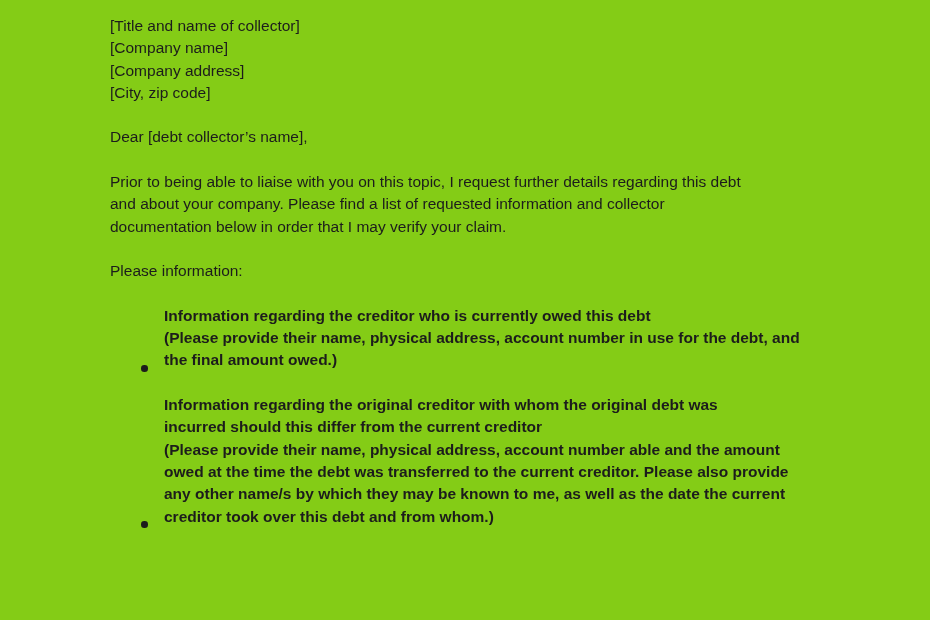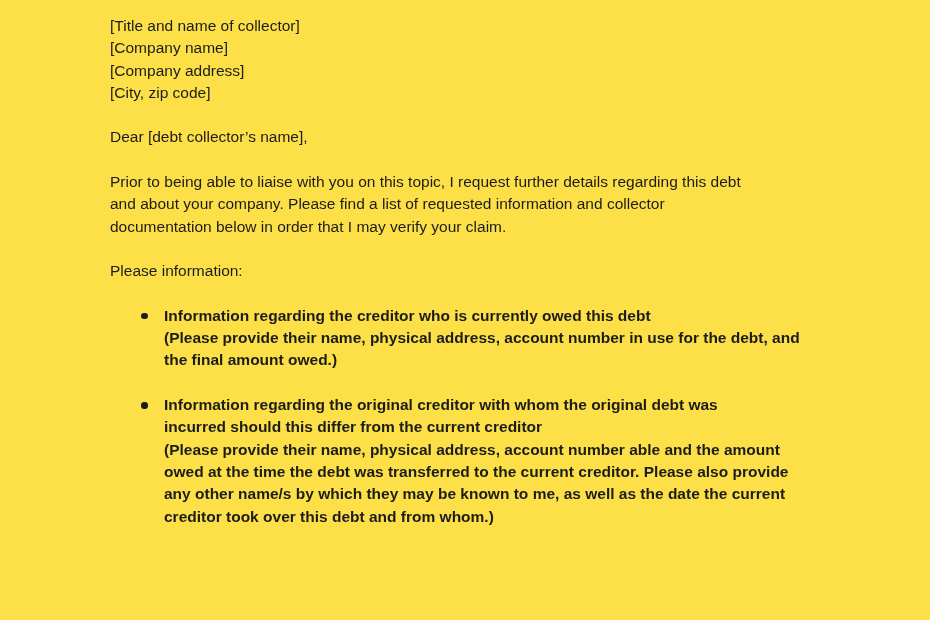--- a/index.html
+++ b/index.html
@@ -15,33 +15,33 @@
     font-size: 15.5px;
     line-height: 22.3px;
     color: #1c1c1c;
     -webkit-font-smoothing: antialiased;
   }
   .page {
     box-sizing: border-box;
     width: 930px;
     height: 620px;
     padding: 15px 108px 2px 110px;
-    background: #fde047;
+    background: #84cc16;
   }
   .block {
     margin: 0 0 22.3px 0;
     white-space: pre-line;
   }
   .bullet-list {
     margin: 0;
     padding: 0;
   }
   .bullet-item {
     display: flex;
-    align-items: flex-start;
+    align-items: flex-end;
     margin: 0 0 22.3px 0;
     padding-left: 31px;
   }
   .bullet-marker {
     flex: 0 0 auto;
     width: 6.5px;
     height: 6.5px;
     border-radius: 50%;
     background: #1c1c1c;
     margin-top: 8px;

